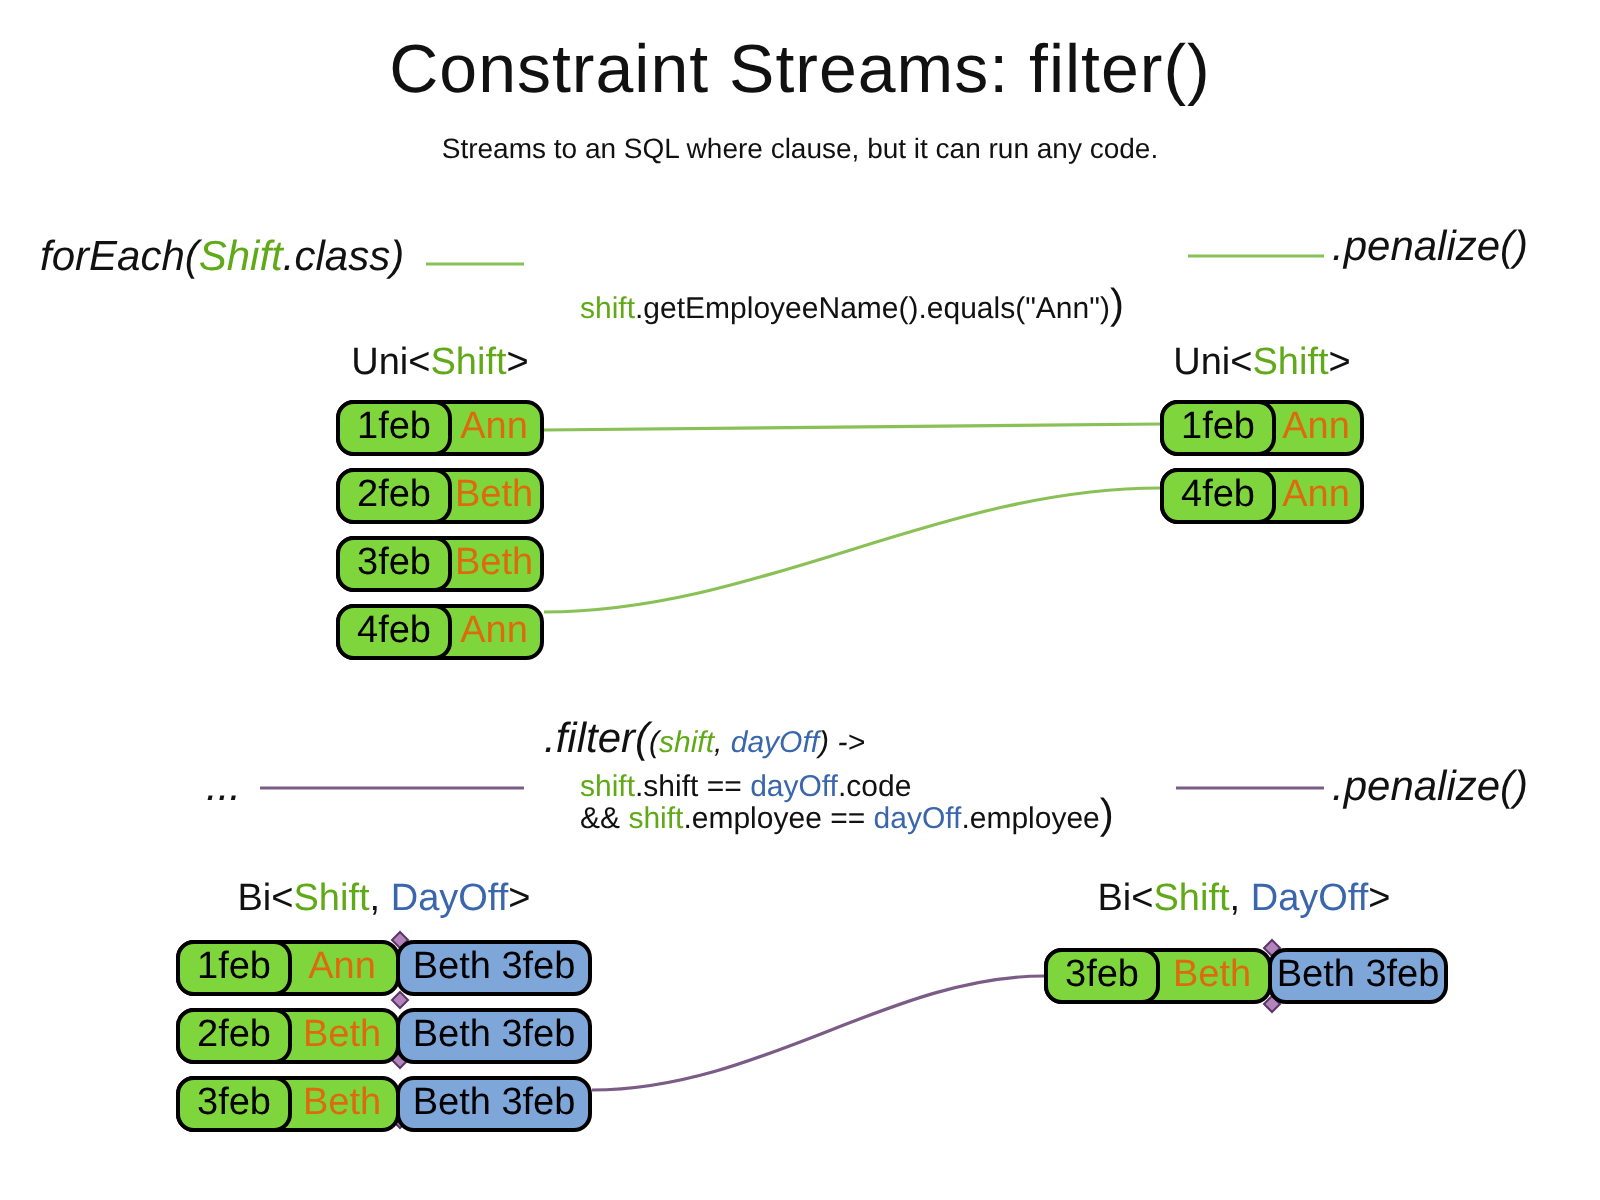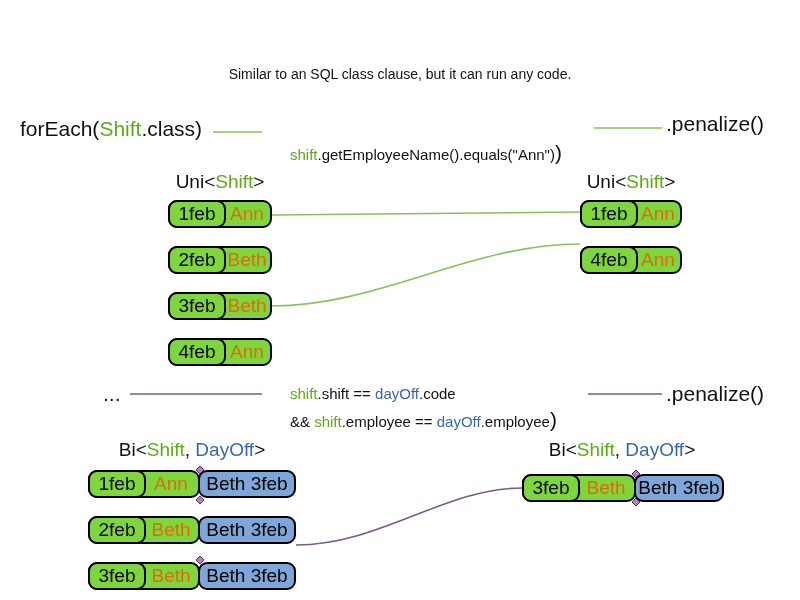--- a/index.html
+++ b/index.html
@@ -4,29 +4,29 @@
 <style>
   html,body{margin:0;padding:0;background:#fff;}
   .slide{
     position:relative;width:800px;height:600px;background:#ffffff;overflow:hidden;
     font-family:"Liberation Sans",sans-serif;color:#111;
   }
   .abs{position:absolute;line-height:1.15;white-space:nowrap;}
   .center{left:0;width:800px;text-align:center;}
   .title{font-size:34px;letter-spacing:.5px;}
   .subtitle{font-size:14px;}
-  .code{font-size:21px;}
+  .code{font-size:21px;font-style:italic;}
   .code-sm{font-size:15px;}
   .tok-green{color:var(--green-text);}
   .tok-blue{color:var(--blue-text);}
   .tok-big{font-size:21px;}
   .type-label{font-size:19px;}
   
   .tbl{position:absolute;z-index:2;}
-  .row{display:flex;margin-bottom:18px;}
+  .row{display:flex;margin-bottom:6px;}
   .gbox{
     display:flex;background:var(--green-fill);border:2px solid #000;border-radius:9px;
     height:28px;box-sizing:border-box;
   }
   .bbox{
     background:var(--blue-fill);border:2px solid #000;border-radius:9px;height:28px;
     box-sizing:border-box;display:flex;align-items:center;justify-content:center;
     font-size:19px;color:#000;margin-left:-2px;
   }
   .dcell{
@@ -57,21 +57,22 @@
     <path class="p" d="M588 394 H662"></path>
     <path class="p" d="M296 545 C380 545 445 488 522 488"></path>
     <polygon points="200,466 204,470 200,474 196,470"></polygon>
     <polygon points="200,496 204,500 200,504 196,500"></polygon>
     <polygon points="200,526 204,530 200,534 196,530"></polygon>
     <polygon points="200,556 204,560 200,564 196,560"></polygon>
     <polygon points="636,470 640,474 636,478 632,474"></polygon>
     <polygon points="636,498 640,502 636,506 632,502"></polygon>
   </svg>
 
-  <div class="abs center subtitle" style="top:66px">Similar to an SQL class clause, but it can run any code.</div>
+  <div class="abs center title" style="top:16px">Constraint Streams: filter()</div>
+  <div class="abs center subtitle" style="top:66px">Streams to an SQL where clause, but it can run any code.</div>
 
   <div class="abs code" style="left:20px;top:117px"><span>forEach(</span><span class="tok-green">Shift</span><span>.class)</span></div>
 
 
   <div class="abs code-sm" style="left:290px;top:141px"><span class="tok-green">shift</span><span>.getEmployeeName().equals("Ann")</span><span class="tok-big">)</span></div>
 
   <div class="abs code" style="left:666px;top:112px">.penalize()</div>
 
   <div class="abs type-label" style="left:168px;top:171px;width:104px;text-align:center"><span>Uni&lt;</span><span class="tok-green">Shift</span><span>&gt;</span></div>
   <div class="abs type-label" style="left:580px;top:171px;width:102px;text-align:center"><span>Uni&lt;</span><span class="tok-green">Shift</span><span>&gt;</span></div>
@@ -113,24 +114,25 @@
     <div class="row">
         <div class="gbox" style="width:102px">
           <span class="dcell" style="width:58px">4feb</span>
           <span class="ncell">Ann</span>
         </div>
       </div>
   </div>
 
   <div class="abs code" style="left:103px;top:382px">...</div>
 
+  <div class="abs code" style="left:272px;top:358px"><span>.filter(</span><span class="code-sm">(</span><span class="code-sm tok-green">shift</span><span class="code-sm">, </span><span class="code-sm tok-blue">dayOff</span><span class="code-sm">)</span><span class="code-sm"> -&gt;</span></div>
 
   <div class="abs code-sm" style="left:290px;top:385px"><span class="tok-green">shift</span><span>.shift == </span><span class="tok-blue">dayOff</span><span>.code</span></div>
 
-  <div class="abs code-sm" style="left:290px;top:408px"><span>&amp;&amp; </span><span class="tok-green">shift</span><span>.employee == </span><span class="tok-blue">dayOff</span><span>.employee</span><span class="tok-big">)</span></div>
+  <div class="abs code-sm" style="left:290px;top:396px"><span>&amp;&amp; </span><span class="tok-green">shift</span><span>.employee == </span><span class="tok-blue">dayOff</span><span>.employee</span><span class="tok-big">)</span></div>
 
   <div class="abs code" style="left:666px;top:382px">.penalize()</div>
 
   <div class="abs type-label" style="left:88px;top:439px;width:208px;text-align:center"><span>Bi&lt;</span><span class="tok-green">Shift</span><span>, </span><span class="tok-blue">DayOff</span><span>&gt;</span></div>
   <div class="abs type-label" style="left:522px;top:439px;width:200px;text-align:center"><span>Bi&lt;</span><span class="tok-green">Shift</span><span>, </span><span class="tok-blue">DayOff</span><span>&gt;</span></div>
 
   <div class="tbl" style="left:88px;top:470px">
     <div class="row">
         <div class="gbox" style="width:112px">
           <span class="dcell" style="width:58px">1feb</span>

